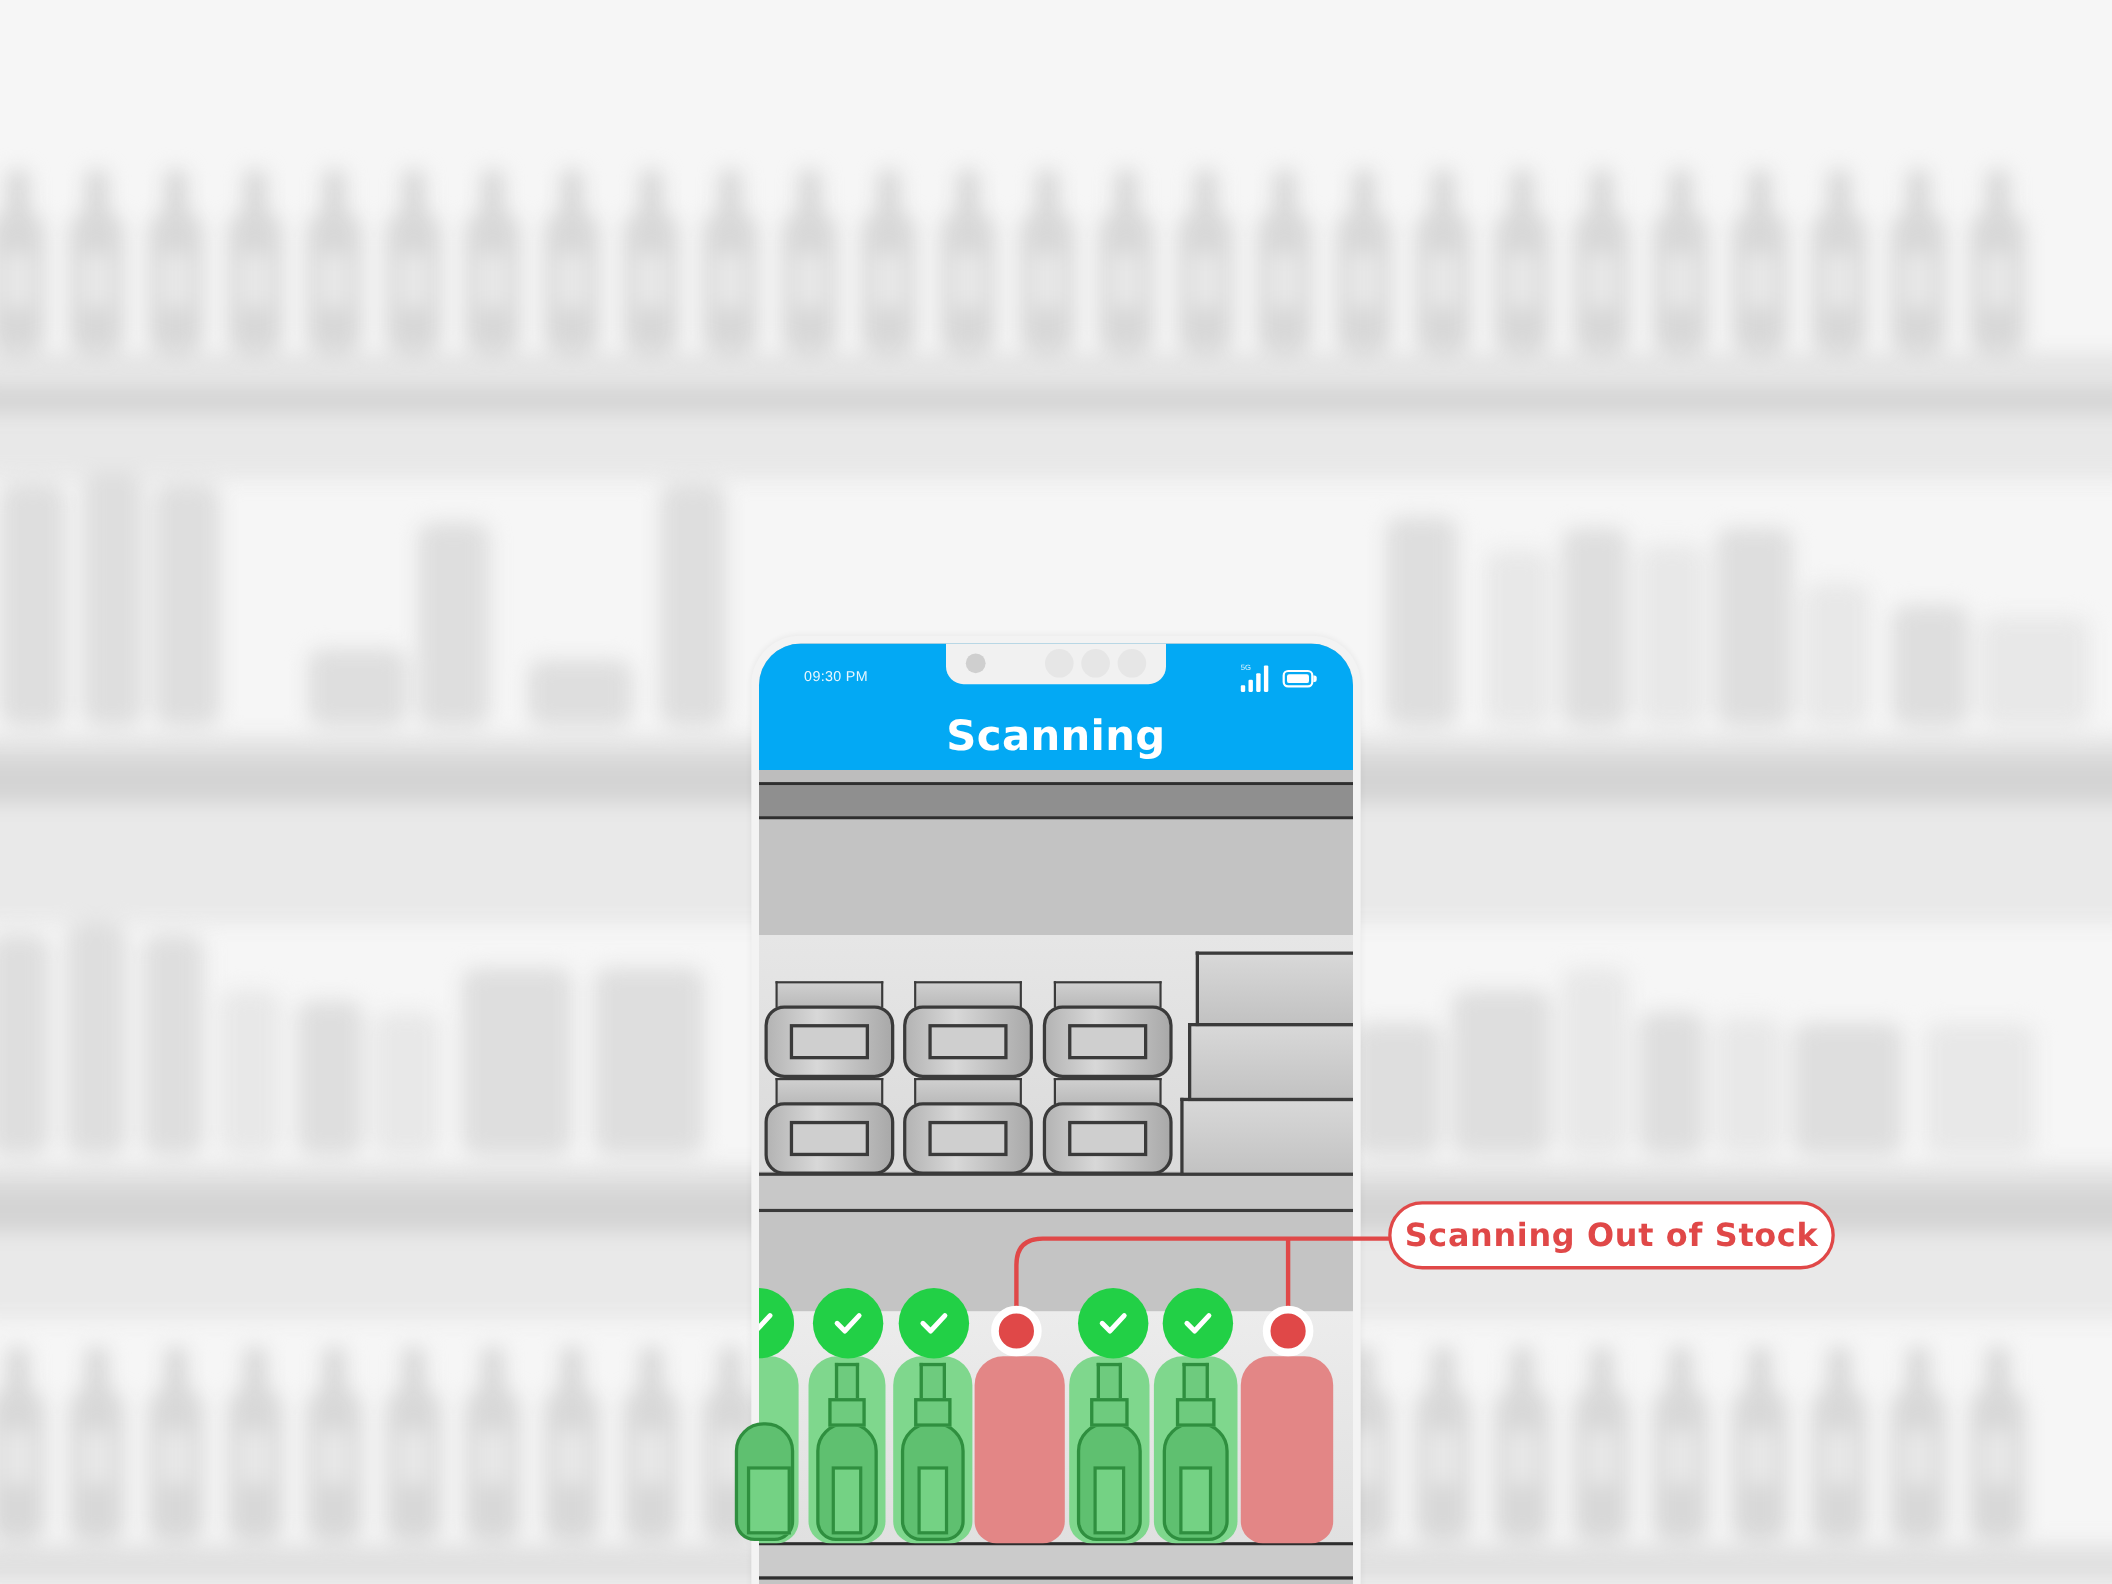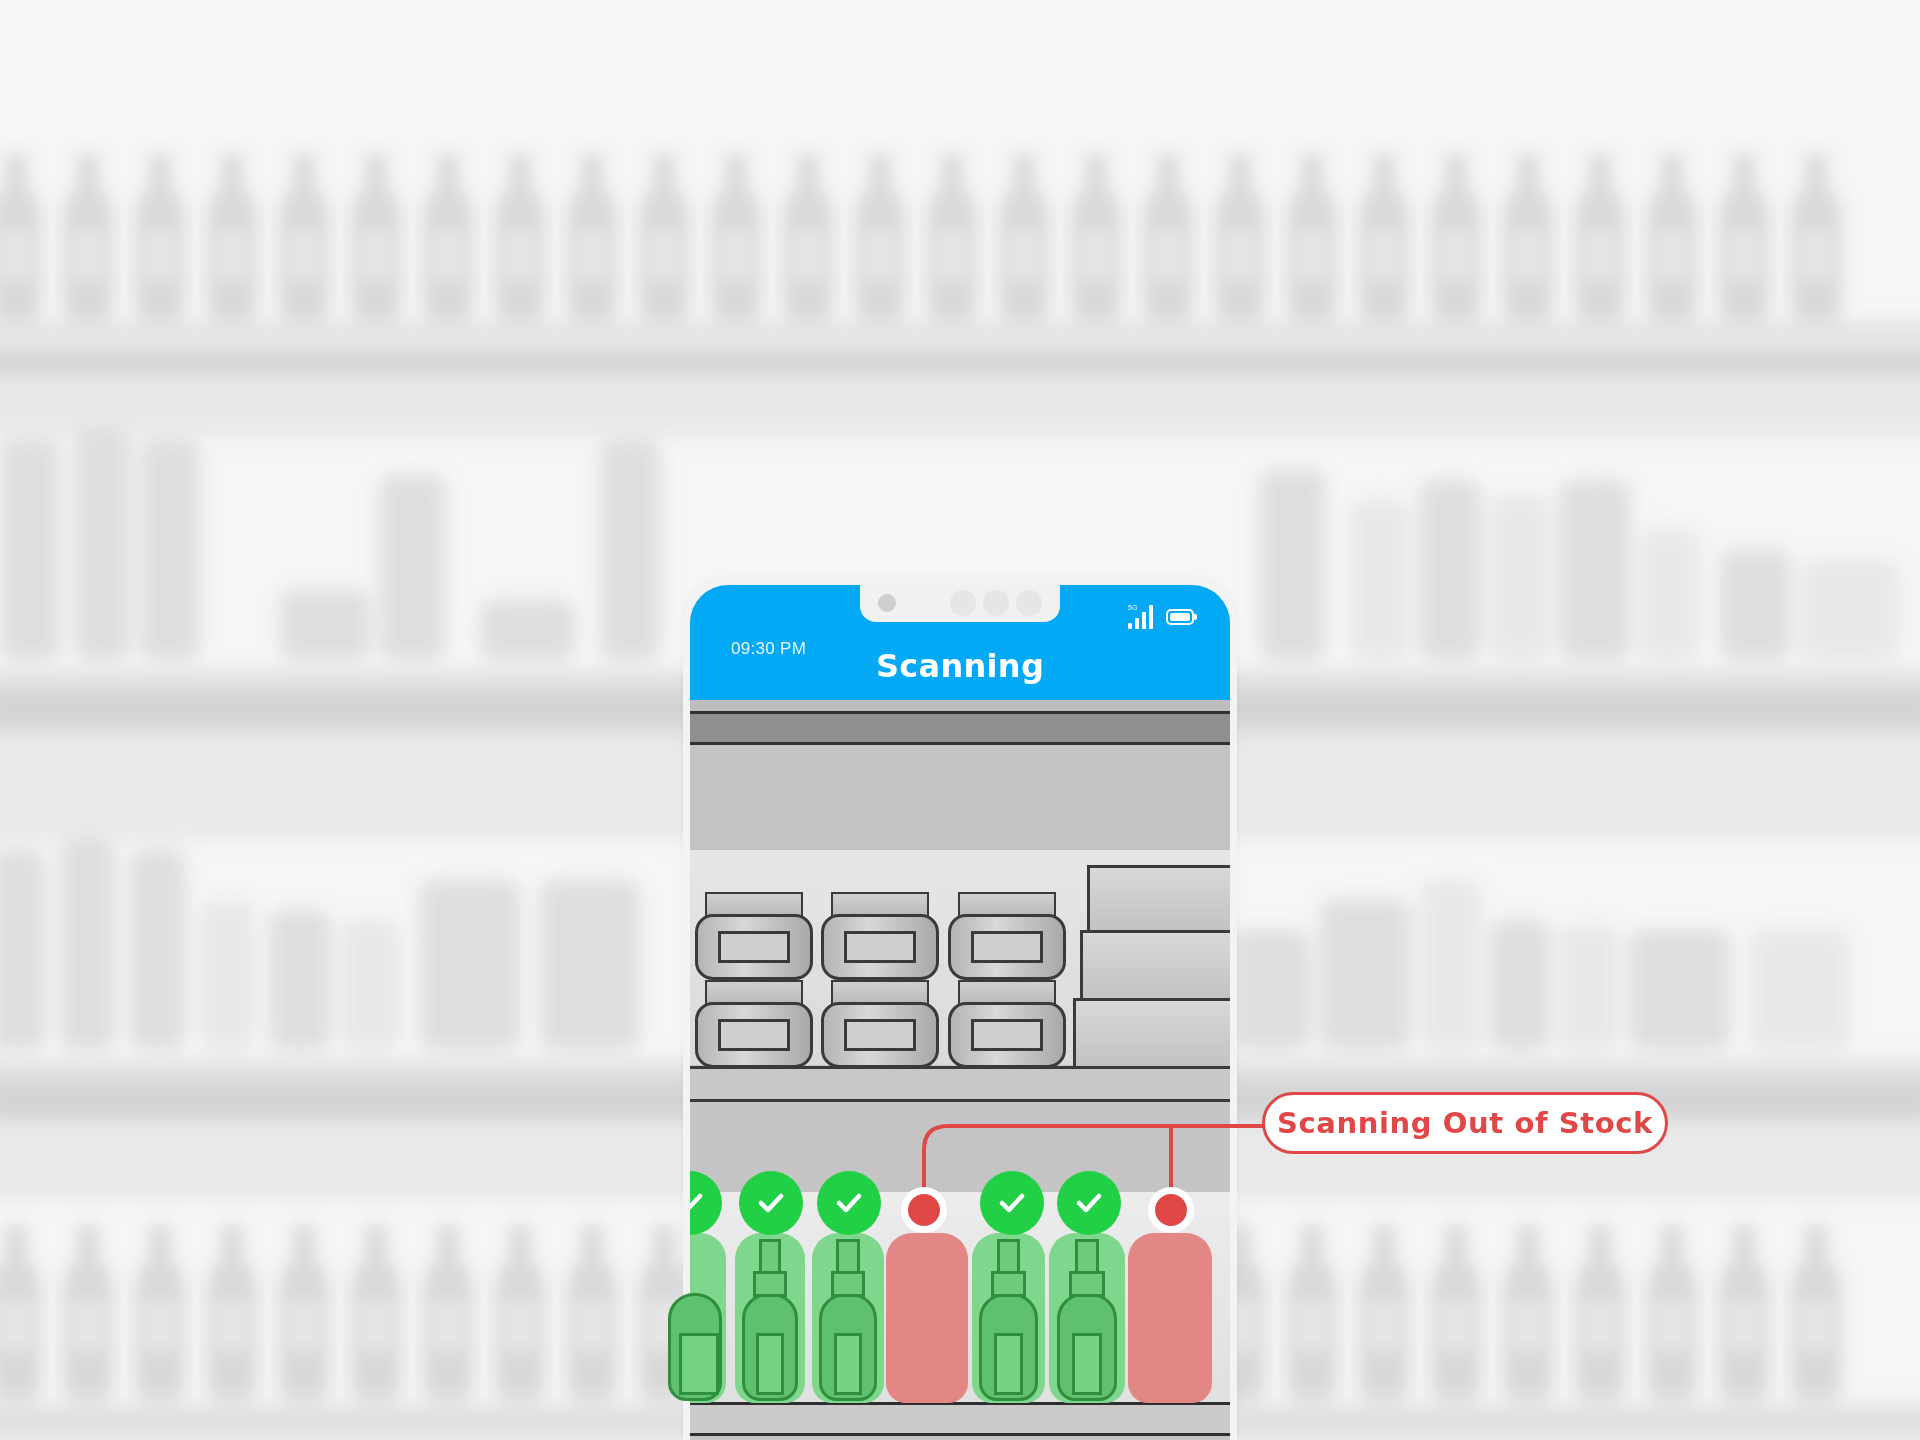--- a/index.html
+++ b/index.html
@@ -35,40 +35,40 @@
     box-shadow:0 0 6px rgba(0,0,0,0.06);
   }
   .screen {
     position:absolute; left:7px; top:7px; right:7px; bottom:0;
     border-radius:38px 38px 0 0; overflow:hidden; background:#c4c4c4;
   }
   .app-header {
     position:absolute; left:0; top:0; right:0; height:115px; background:#03a9f4;
   }
   .status-time {
-    position:absolute; left:41px; top:22px; color:#e8f6fe; font-size:17px; letter-spacing:0.3px;margin-top:32px;
+    position:absolute; left:41px; top:22px; color:#e8f6fe; font-size:13px; letter-spacing:0.3px;
   }
   .status-icons { position:absolute; right:36px; top:20px; display:flex; align-items:flex-end; gap:10px; }
   .signal { position:relative; width:28px; height:24px; }
   .signal .bar { position:absolute; bottom:0; width:4px; background:#fff; border-radius:1px; }
   .signal .net { position:absolute; left:0; top:-1px; font-size:7px; color:#e8f6fe; }
   .battery {
     width:24px; height:12px; border:2px solid #fff; border-radius:5px; position:relative; margin-bottom:4px;
   }
   .battery::after { content:""; position:absolute; right:-5px; top:3px; width:3px; height:6px; background:#fff; border-radius:0 2px 2px 0; }
   .battery .fill { position:absolute; inset:2px; background:#fff; border-radius:2px; }
   .notch {
     position:absolute; left:170px; top:0; width:200px; height:37px; background:#f1f1f1;
     border-radius:0 0 16px 16px;
   }
   .cam { position:absolute; width:18px; height:18px; border-radius:50%; background:#cfcfcf; left:18px; top:9px; }
   .sensor { position:absolute; width:26px; height:26px; border-radius:50%; background:#e6e6e6; top:5px; }
   .app-title {
     position:absolute; left:0; right:0; top:62px; text-align:center;
-    color:#fff; font-size:32px; font-family:"DejaVu Sans", sans-serif; font-weight:bold; letter-spacing:0.3px;
+    color:#fff; font-size:38px; font-family:"DejaVu Sans", sans-serif; font-weight:bold; letter-spacing:0.3px;
   }
 
   
   .view { position:absolute; left:0; right:0; top:115px; bottom:0; }
   .shelf-rail { position:absolute; left:0; right:0; }
   .jar { position:absolute; width:118px; }
   .jar .lid {
     position:absolute; left:10px; right:10px; height:22px; background:linear-gradient(#cfcfcf,#b9b9b9);
     border:2px solid #3a3a3a; border-bottom:none;
   }

